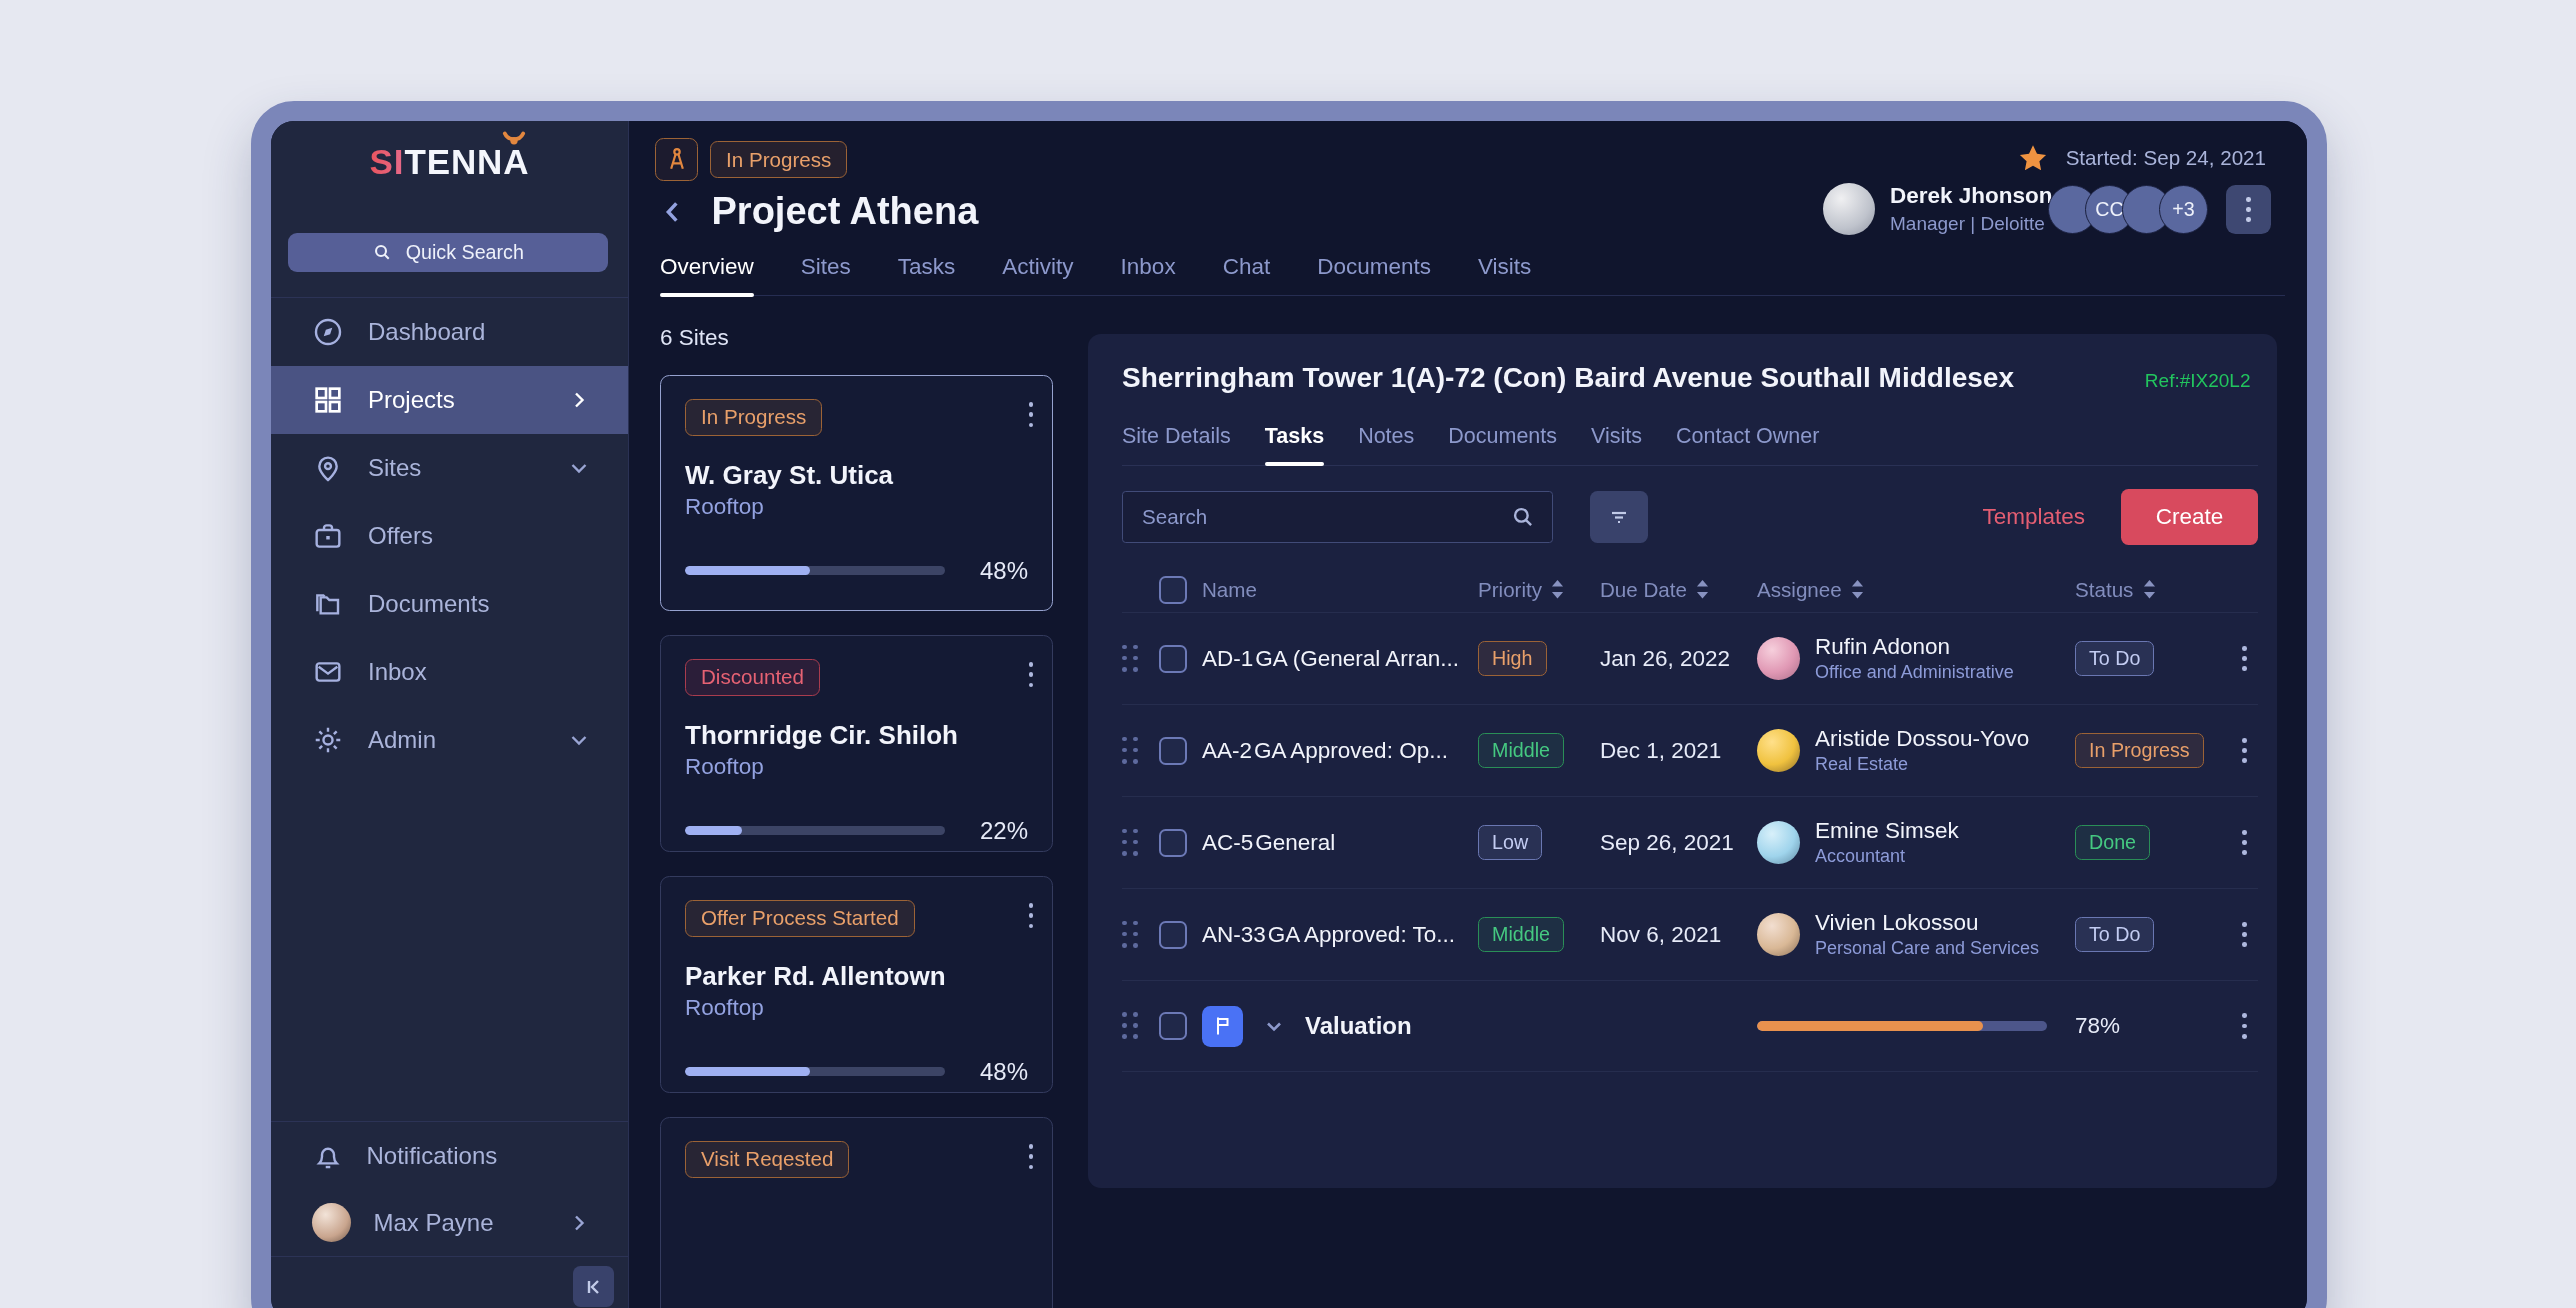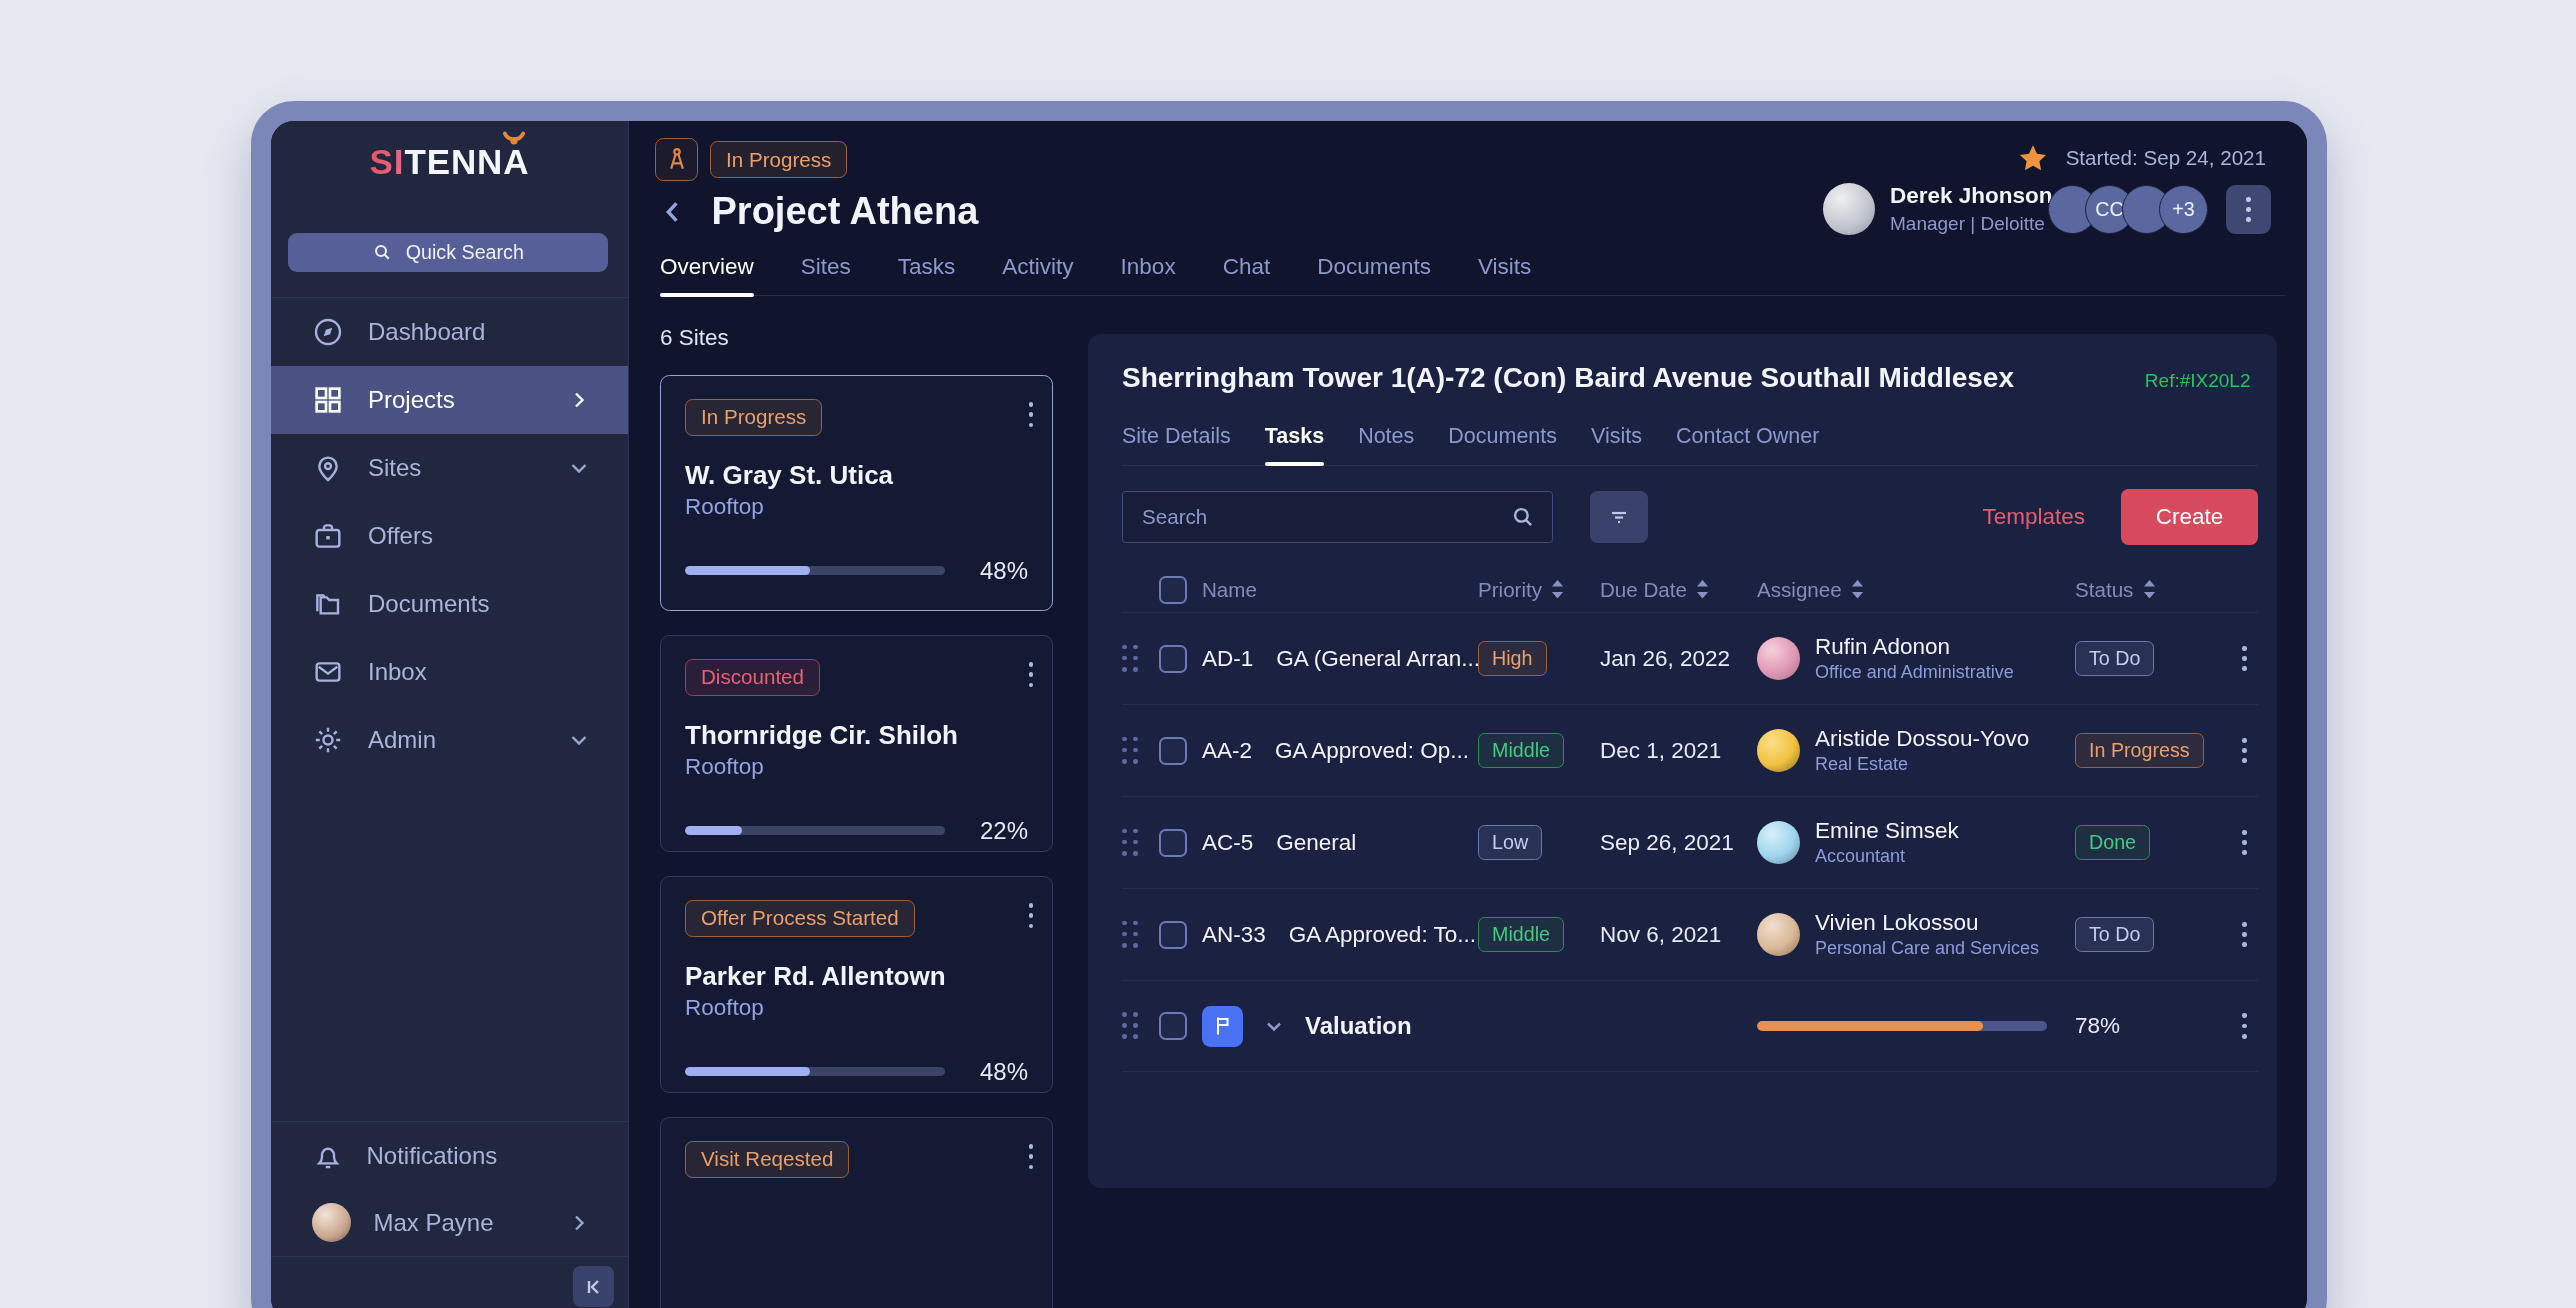--- a/index.html
+++ b/index.html
@@ -110,21 +110,21 @@
   .templates-link{margin-left:auto;color:#e45e72;font-size:22.5px;cursor:pointer;}
   .create-btn{margin-left:36px;width:137px;height:56px;background:#d84a5e;border:none;border-radius:7.5px;color:#fff;font-size:22.5px;cursor:pointer;}
   .task-table{margin-top:22.5px;}
   .tgrid{display:grid;grid-template-columns:37px 43px 276px 122px 157px 318px 133px 1fr;align-items:center;}
   .t-head{height:45px;color:#828dbd;font-size:20.6px;}
   .t-head .hcell{display:flex;align-items:center;gap:9.4px;}
   .t-row{height:92px;border-top:0.9px solid #262d4e;}
   .cb{width:28px;height:28px;border:2.3px solid #6c79b6;border-radius:6.6px;background:rgba(108,122,180,.08);cursor:pointer;}
   .drag{display:grid;grid-template-columns:repeat(2,5.6px);grid-auto-rows:5.6px;gap:5.6px 5.6px;width:17px;cursor:grab;}
   .drag i{width:4.7px;height:4.7px;background:#5e6a9e;border-radius:50%;}
-  .name-cell{display:flex;gap:23px;color:var(--text);font-size:22.5px;align-items:center;white-space:nowrap;overflow:hidden;}
+  .name-cell{display:flex;gap:2px;color:var(--text);font-size:22.5px;align-items:center;white-space:nowrap;overflow:hidden;}
   .due{color:#e7ebf8;font-size:22.5px;}
   .assignee{display:flex;align-items:center;gap:15px;}
   .as-name{color:var(--text);font-size:22.5px;}
   .as-role{color:#8d9bd8;font-size:18px;margin-top:2.8px;white-space:nowrap;}
   .rowkebab{justify-self:end;margin-right:5.6px;}
   .group-cell{grid-column:3/6;display:flex;align-items:center;gap:19px;}
   .flag-btn{width:41px;height:41px;background:var(--blue);border:none;border-radius:8.4px;display:flex;align-items:center;justify-content:center;cursor:pointer;}
   .group-label{color:var(--text);font-size:24px;font-weight:bold;}
   .vbar{height:9.4px;border-radius:5.6px;background:var(--vbar-track);position:relative;overflow:hidden;margin-right:28px;}
   .vbar i{position:absolute;left:0;top:0;bottom:0;border-radius:5.6px;background:var(--vbar-fill);}

